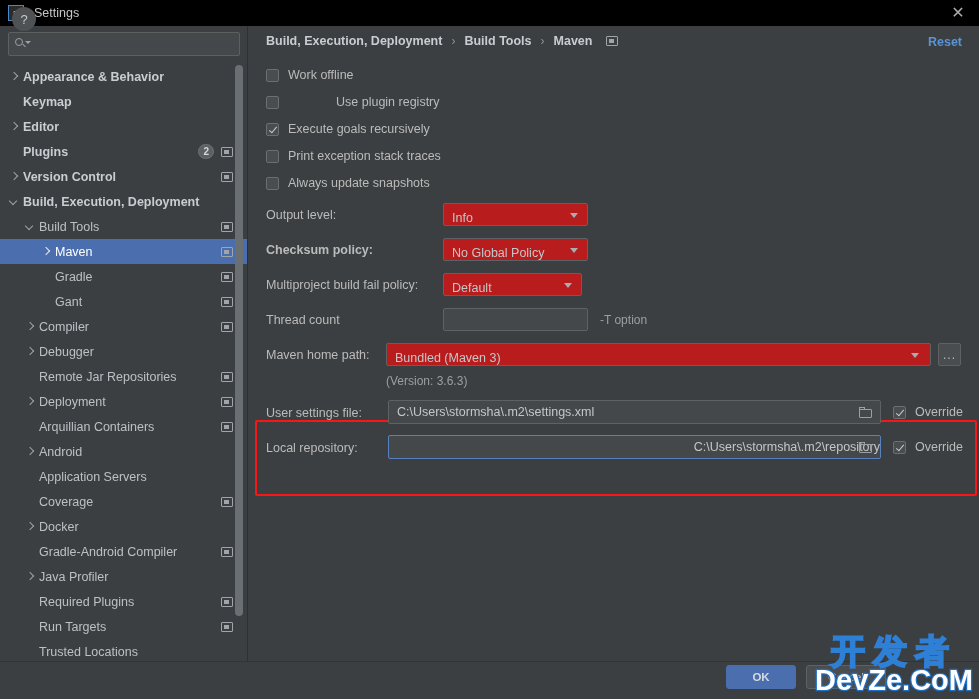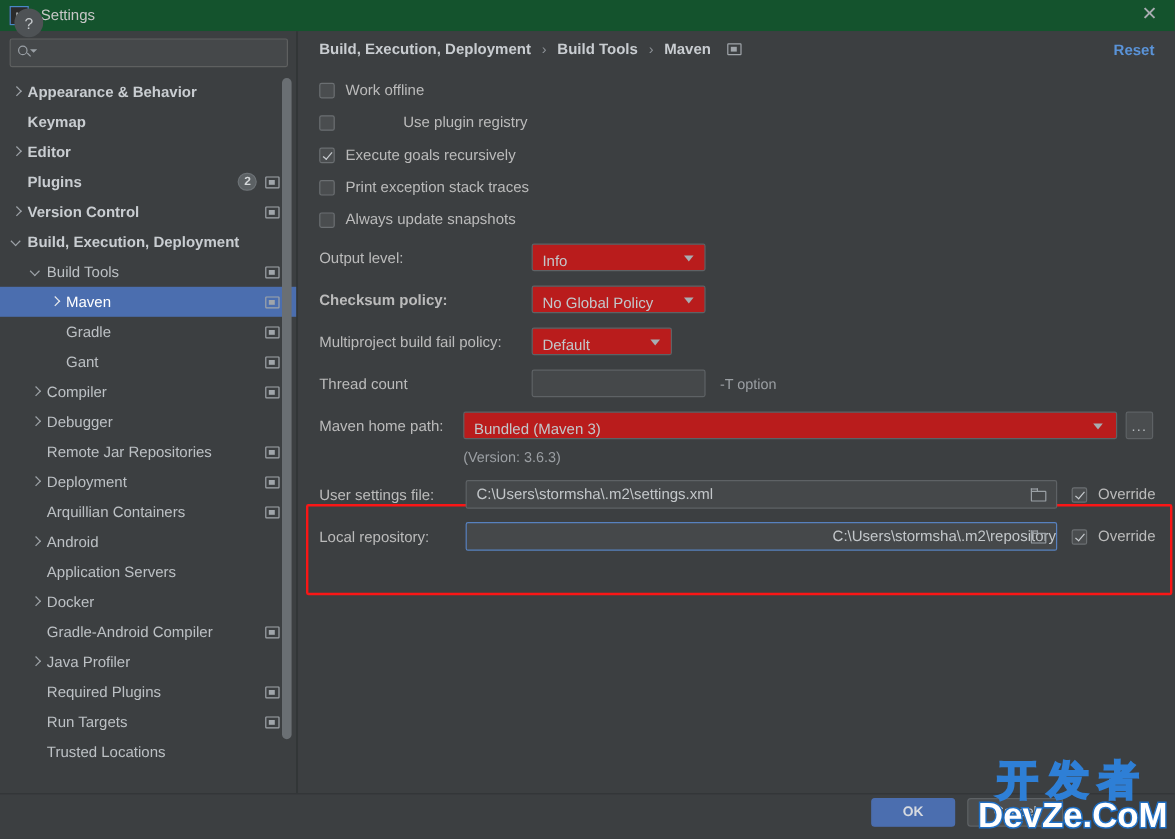--- a/index.html
+++ b/index.html
@@ -13,21 +13,21 @@
     position: relative;
     width: 979px; height: 699px;
     background: #3c3f41;
     color: #bbbbbb;
   }
 
   
   .titlebar {
     position: absolute; top: 0; left: 0;
     width: 979px; height: 26px;
-    background: #14532d;
+    background: #000000;
     display: flex; align-items: center;
   }
   .ij-logo {
     width: 16px; height: 16px; margin-left: 8px;
     border: 1px solid #4a88c7;
     background: #2b2b2b;
     display: flex; align-items: center; justify-content: center;
     font-size: 8px; font-weight: bold; color: #cfd2d4;
     letter-spacing: -0.5px;
     font-family: "Liberation Sans", sans-serif;
@@ -446,20 +446,27 @@
         </div>
         <div class="tree-row" style="padding-left: 24px;">
           <span class="chev right"></span>
           <span class="tree-label">Android</span>
         </div>
         <div class="tree-row" style="padding-left: 24px;">
           <span class="chev "></span>
           <span class="tree-label">Application Servers</span>
         </div>
         <div class="tree-row" style="padding-left: 24px;">
+          <span class="chev "></span>
+          <span class="tree-label">Coverage</span>
+          <span class="row-right">
+            <span class="panel-icon"></span>
+          </span>
+        </div>
+        <div class="tree-row" style="padding-left: 24px;">
           <span class="chev right"></span>
           <span class="tree-label">Docker</span>
         </div>
         <div class="tree-row" style="padding-left: 24px;">
           <span class="chev "></span>
           <span class="tree-label">Gradle-Android Compiler</span>
           <span class="row-right">
             <span class="panel-icon"></span>
           </span>
         </div>
@@ -530,21 +537,21 @@
       <span class="arrow"></span>
     </div>
 
     <div class="field-label" style="left:17px; top:217px;font-weight:bold;">Checksum policy:</div>
     <div class="combo" style="left:194px; top:212px; width:145px;">
       <span>No Global Policy</span>
       <span class="arrow"></span>
     </div>
 
     <div class="field-label" style="left:17px; top:252px;">Multiproject build fail policy:</div>
-    <div class="combo" style="left:194px; top:247px; width:117px;">
+    <div class="combo" style="left:194px; top:247px; width:139px;">
       <span>Default</span>
       <span class="arrow"></span>
     </div>
 
     <div class="field-label" style="left:17px; top:287px;">Thread count</div>
     <div class="textinput" style="left:194px; top:282px; width:145px;">
       <span></span>
     </div>
     <div class="hint" style="left:351px; top:287px;">-T option</div>
 

